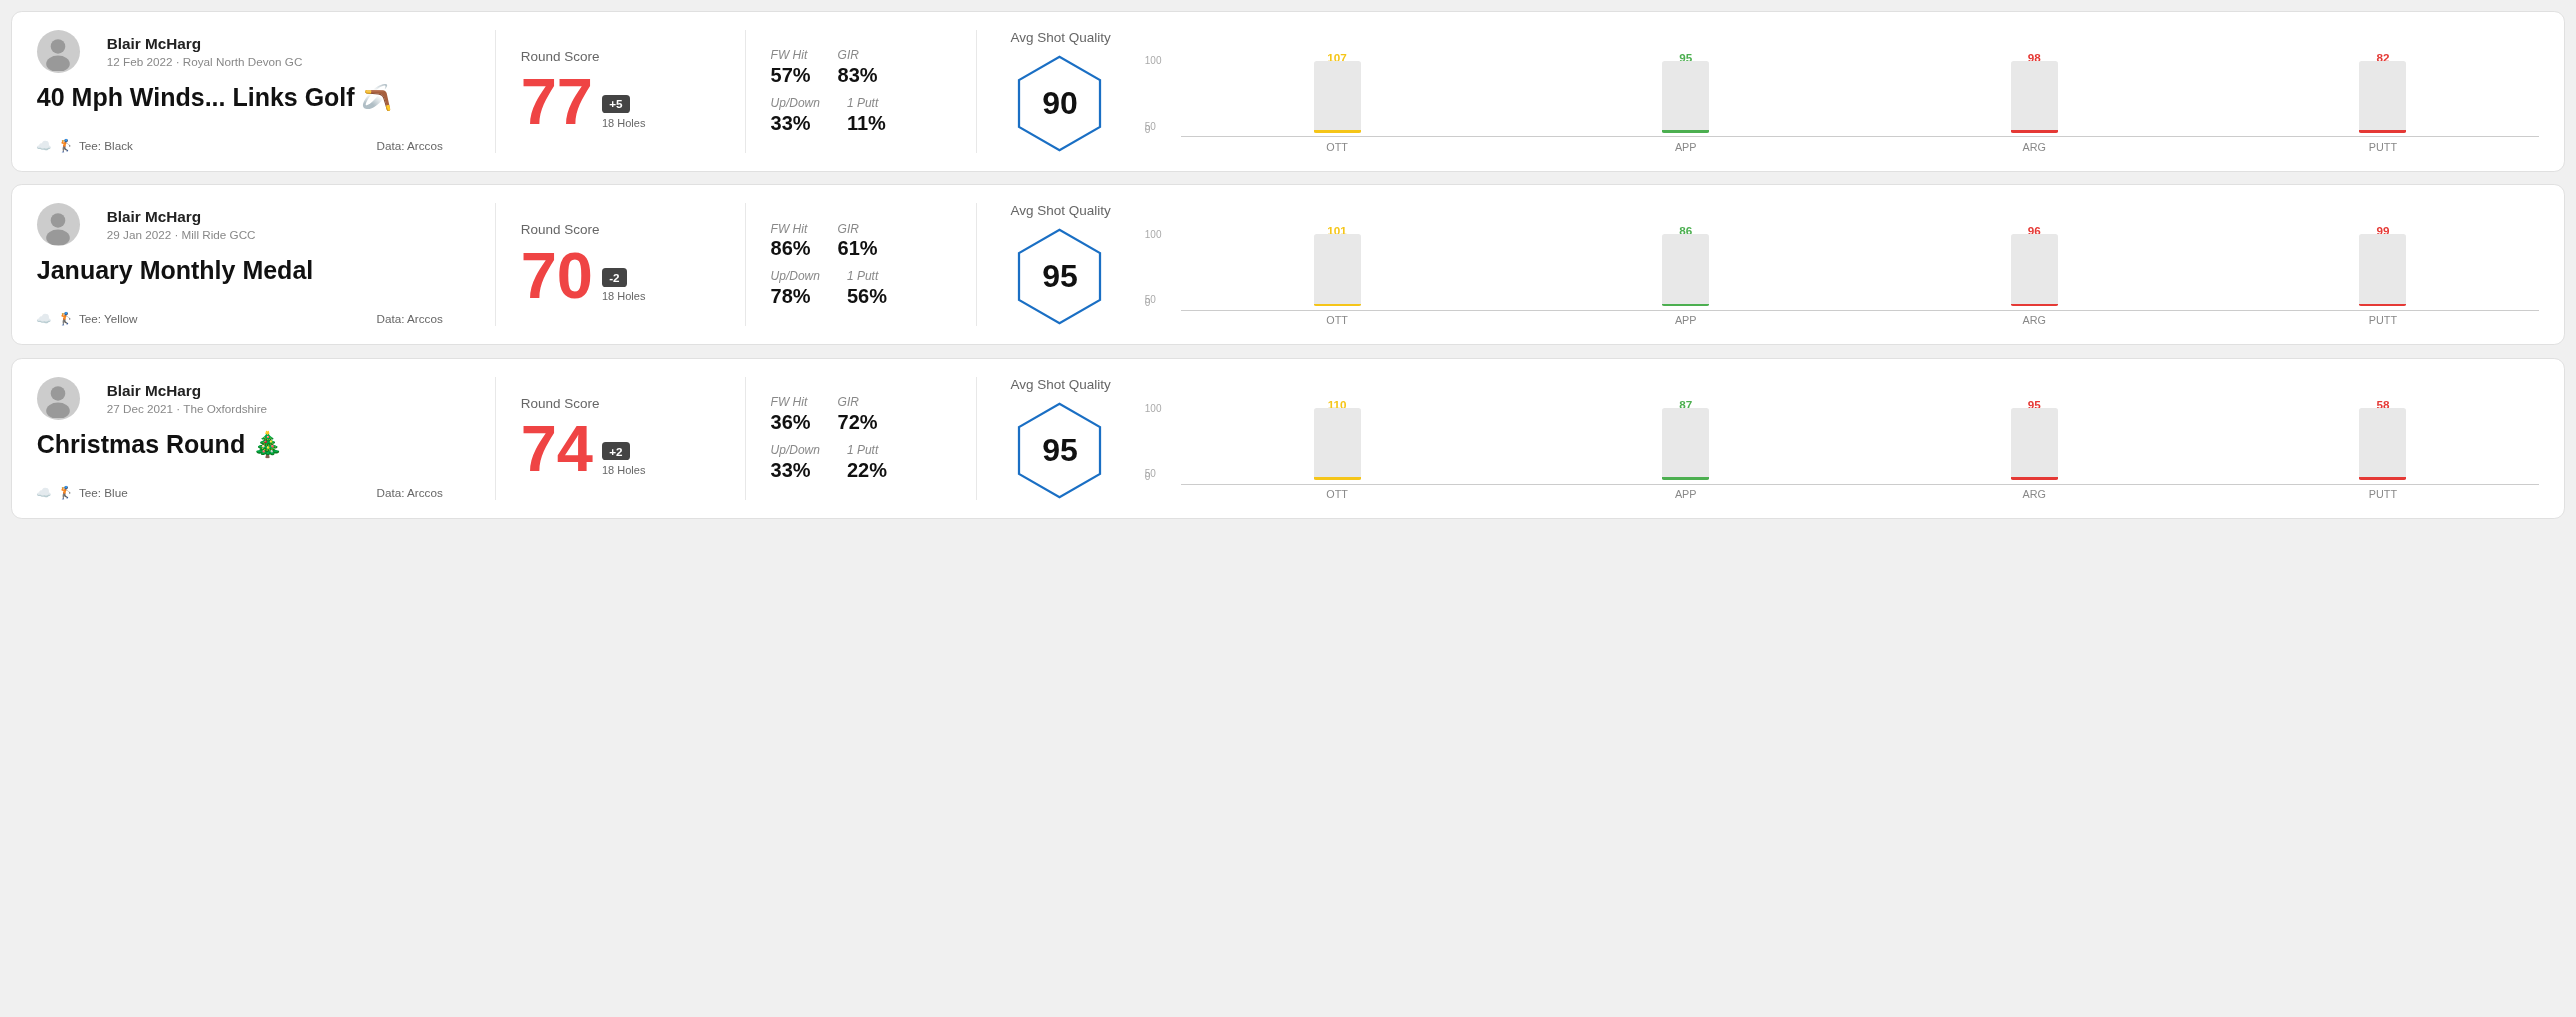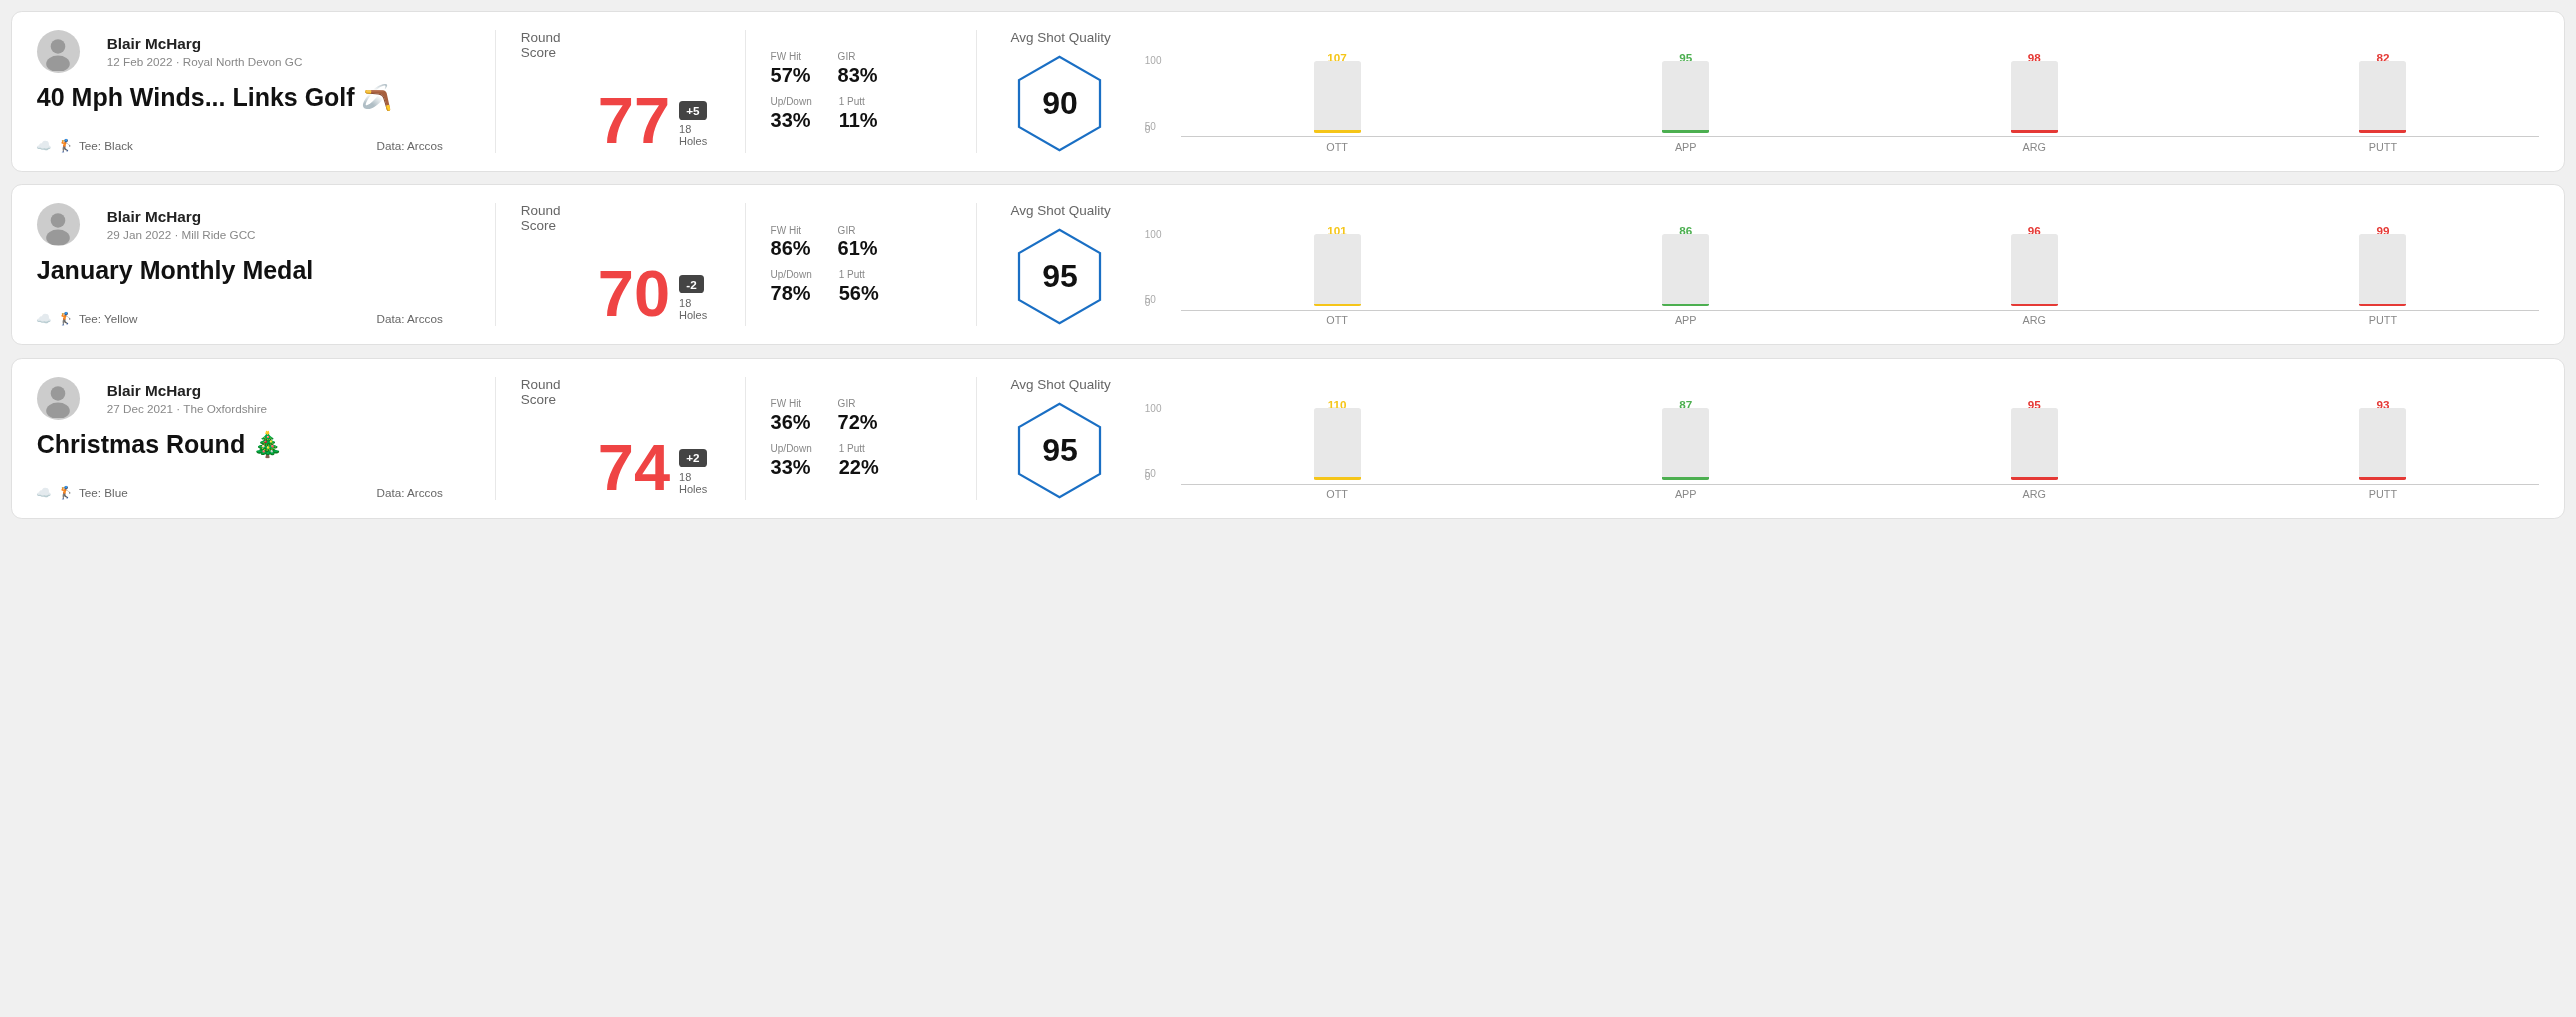--- a/index.html
+++ b/index.html
@@ -94,21 +94,21 @@
       width: 0.9px;
       background: #e8e8e8;
       margin: 0 25px;
     }
 
     
     .score-section {
       width: 199px;
       flex-shrink: 0;
       display: flex;
-      flex-direction: row;
+      flex-direction: column;
       justify-content: center;
     }
 
     .score-label {
       font-size: 13.5px;
       color: #666;
       margin-bottom: 5.4px;
     }
 
     .score-main {
@@ -155,23 +155,24 @@
       justify-content: center;
       gap: 9px;
     }
 
     .stats-row {
       display: flex;
       gap: 27px;
     }
 
     .stat-item .stat-label {
-      font-size: 10px;
+      font-size: 12px;
       color: #888;
       margin-bottom: 1.8px;
+      font-style: italic;
     }
 
     .stat-item .stat-value {
       font-size: 20px;
       font-weight: 700;
       color: #111;
     }
 
     
     .quality-section {
@@ -654,21 +655,21 @@
       </div>
 
       <div class="bar-column">
         <span class="bar-value-label" style="color:#e53935">95</span>
         <div class="bar-bg" style="height:72px; margin-top:18px">
           <div class="bar-fill" style="background:#e53935; height:2.7px"></div>
         </div>
       </div>
 
       <div class="bar-column">
-        <span class="bar-value-label" style="color:#e53935">93</span>
+        <span class="bar-value-label" style="color:#e53935">58</span>
         <div class="bar-bg" style="height:72px; margin-top:18px">
           <div class="bar-fill" style="background:#e53935; height:2.7px"></div>
         </div>
       </div>
 
       </div>
       <div class="bar-axis-line"></div>
       <div class="bar-x-labels">
         <span class="bar-x-label">OTT</span>
             <span class="bar-x-label">APP</span>

